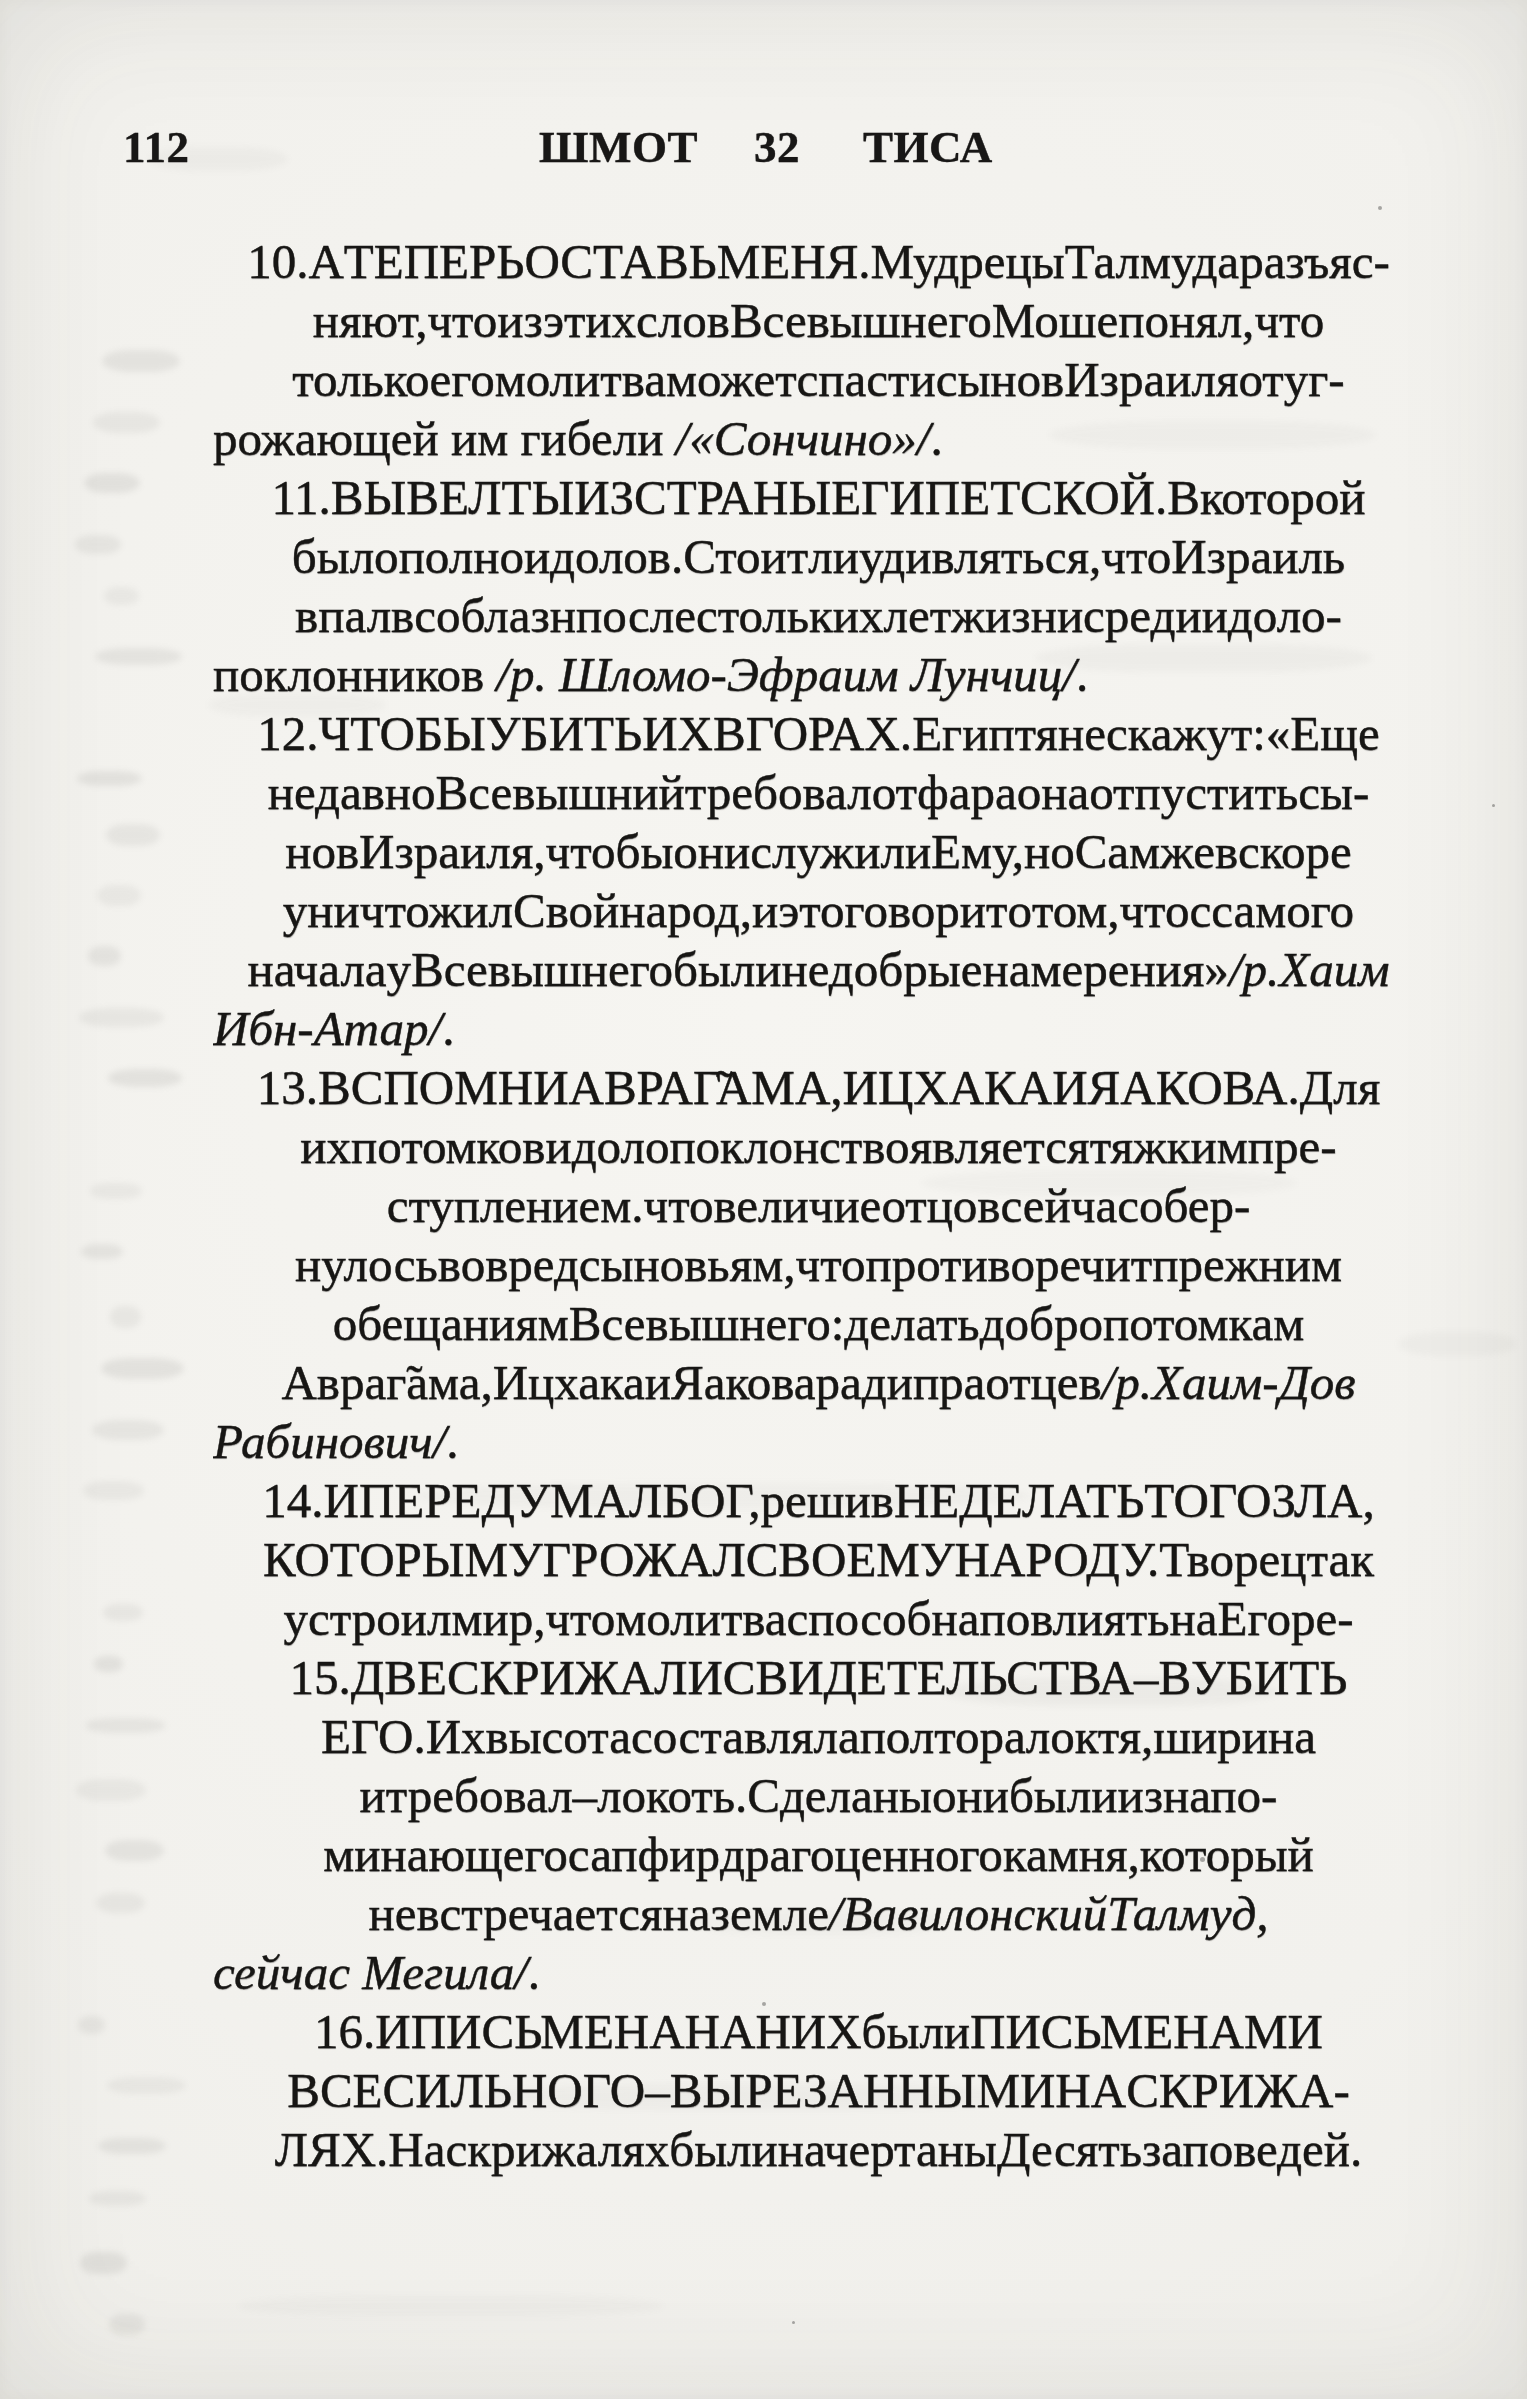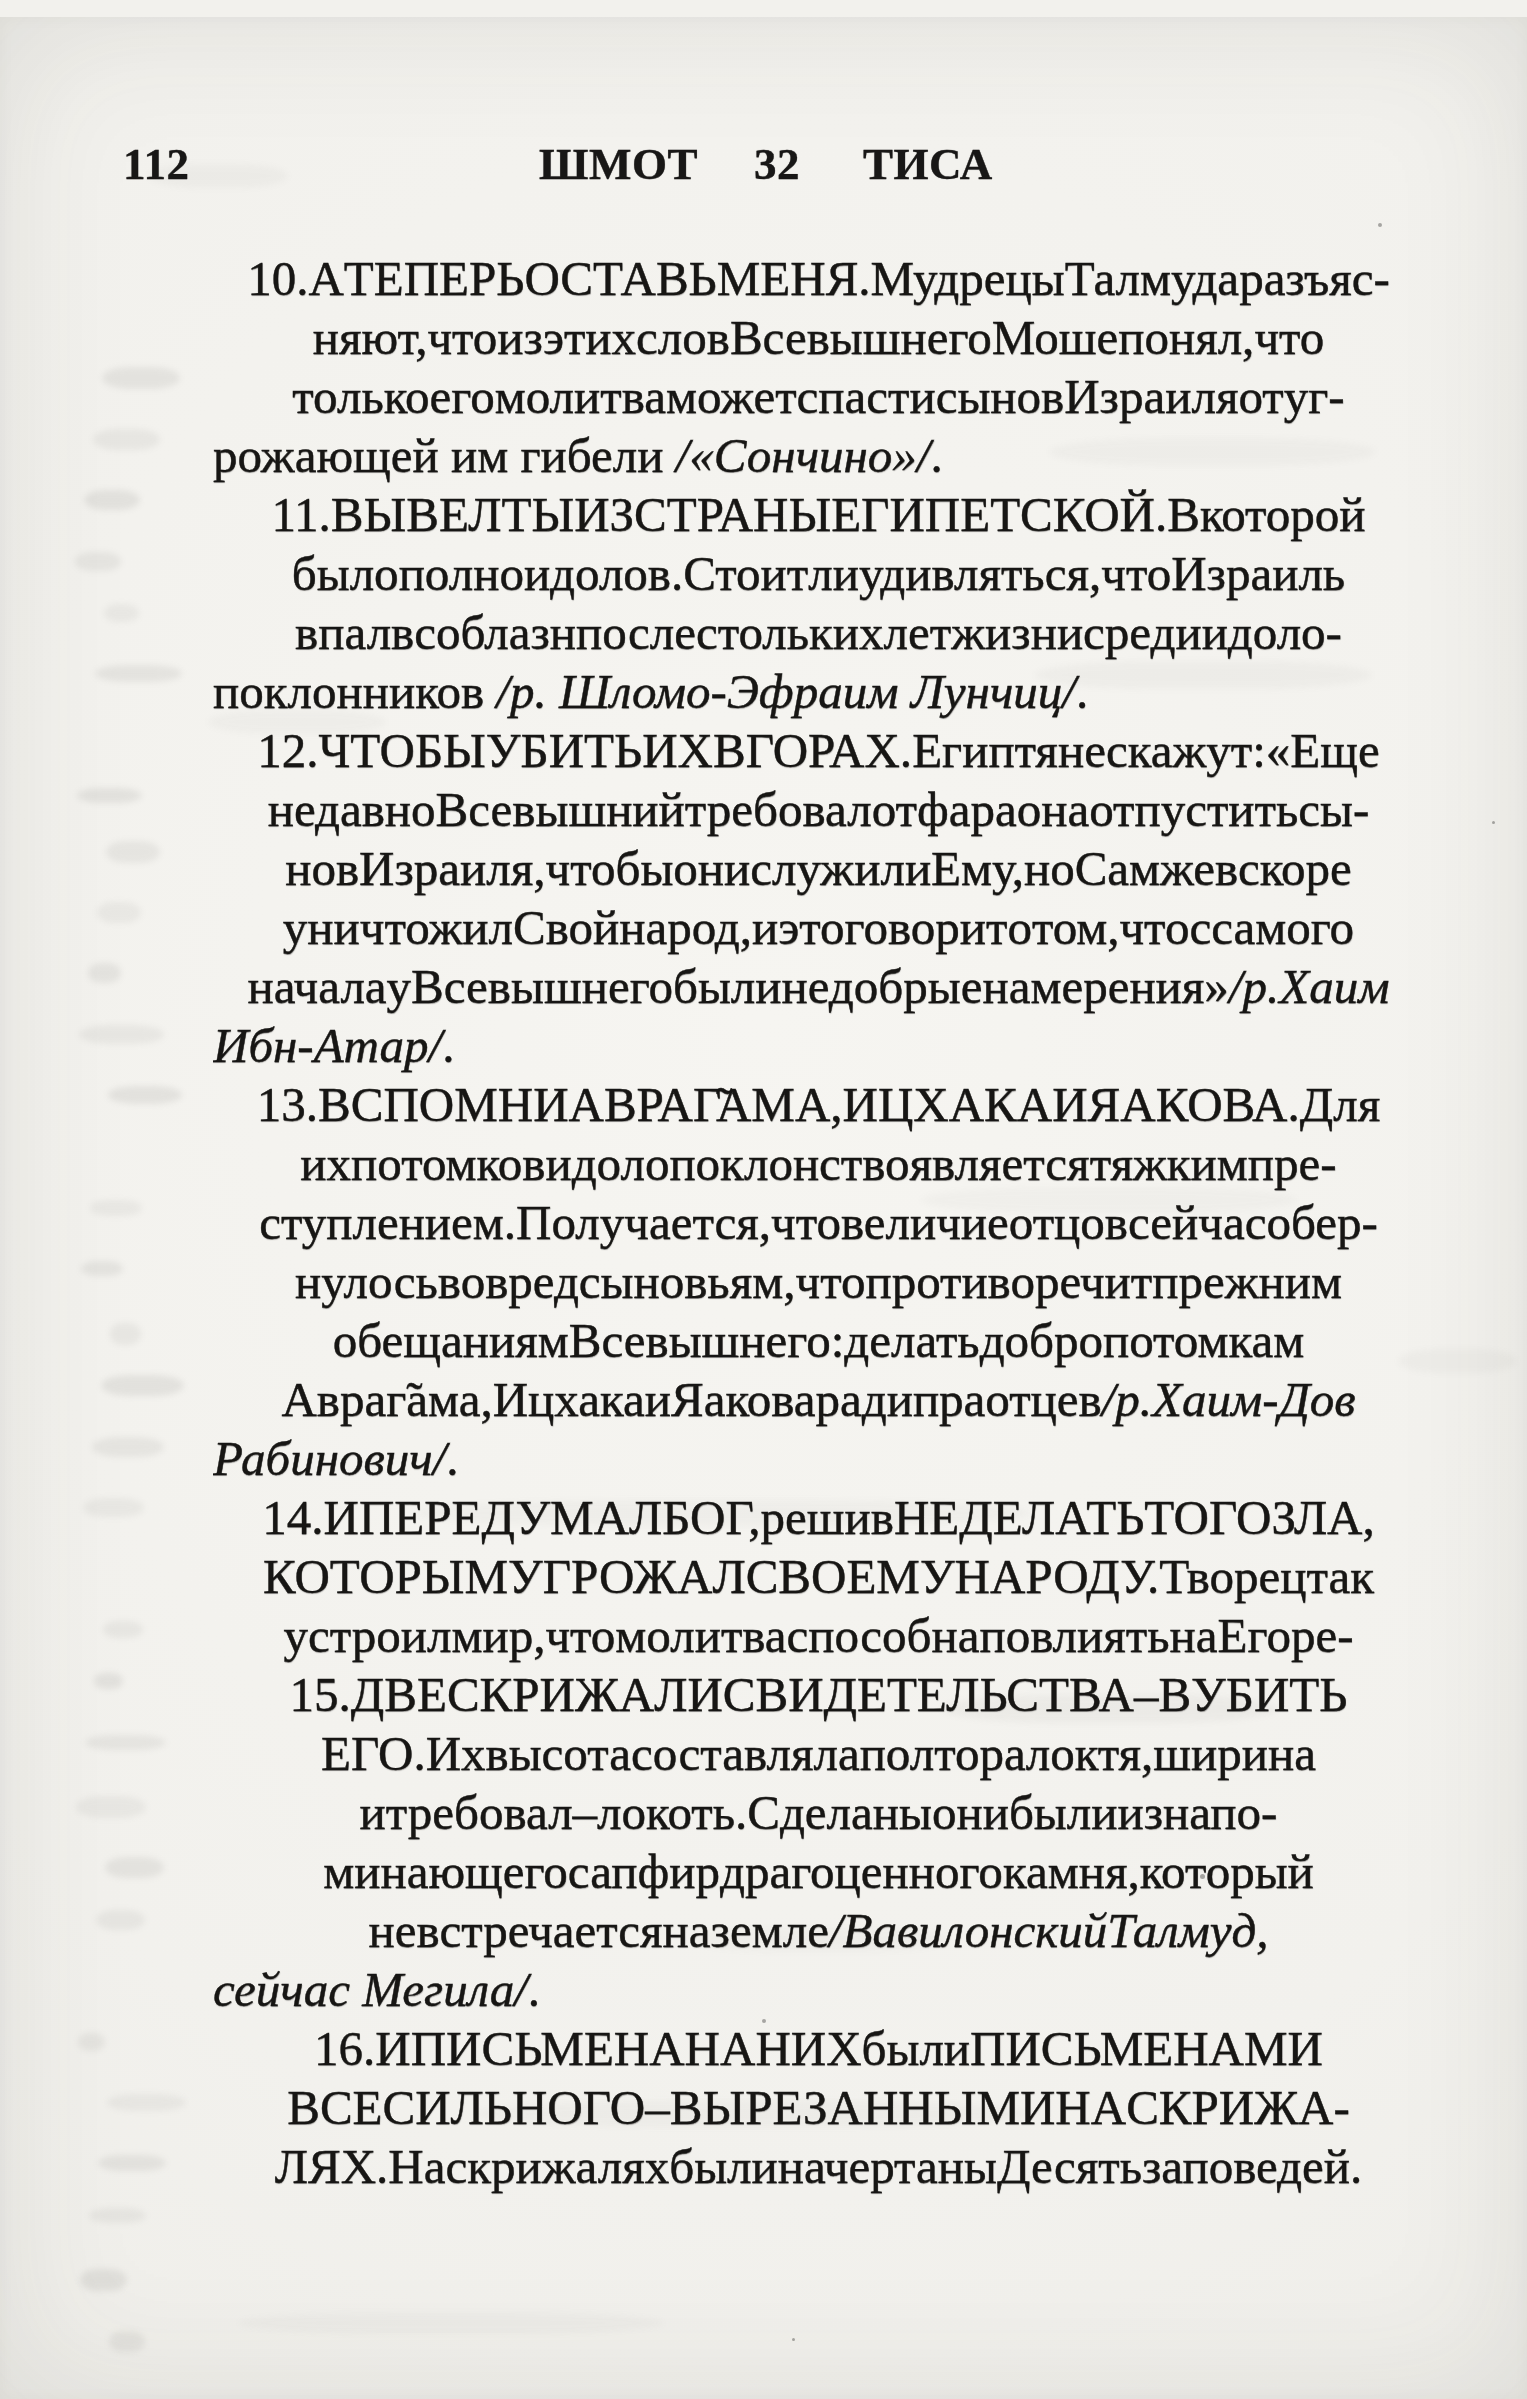--- a/index.html
+++ b/index.html
@@ -7,21 +7,20 @@
     width: 1528px; height: 2400px;
     position: relative;
     overflow: hidden;
     background: #f2f1ed;
     font-family: "Liberation Serif", "DejaVu Serif", serif;
   }
   .page {
     position: absolute; inset: 0;
     background:
       radial-gradient(ellipse 120% 90% at 50% 42%, #f6f5f1 0%, #f2f1ed 55%, #ecebe6 100%);
-    margin-top: 17px;
   }
   .page::after { 
     content: "";
     position: absolute; inset: 0;
     box-shadow: inset 0 0 139px rgba(60,55,45,0.10), inset 0 0 18px rgba(60,55,45,0.04);
     pointer-events: none;
   }
   
   .hdr span {
     position: absolute;
@@ -275,21 +274,20 @@
         <div class="line just">
           <span class="word"><span>их</span></span>
           <span class="word"><span>потомков</span></span>
           <span class="word"><span>идолопоклонство</span></span>
           <span class="word"><span>является</span></span>
           <span class="word"><span>тяжким</span></span>
           <span class="word"><span>пре-</span></span>
         </div>
         <div class="line just">
           <span class="word"><span>ступлением.</span></span>
-          <span class="word"><span>Получается,</span></span>
           <span class="word"><span>что</span></span>
           <span class="word"><span>величие</span></span>
           <span class="word"><span>отцов</span></span>
           <span class="word"><span>сейчас</span></span>
           <span class="word"><span>обер-</span></span>
         </div>
         <div class="line just">
           <span class="word"><span>нулось</span></span>
           <span class="word"><span>во</span></span>
           <span class="word"><span>вред</span></span>

